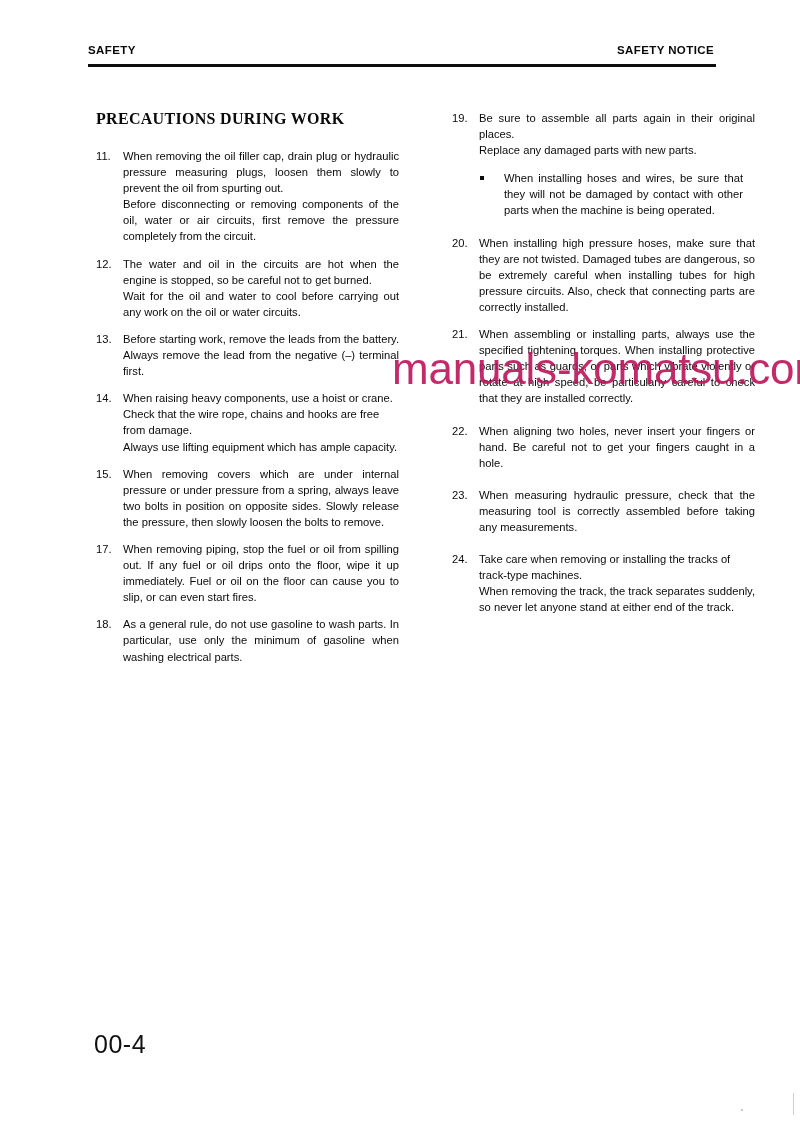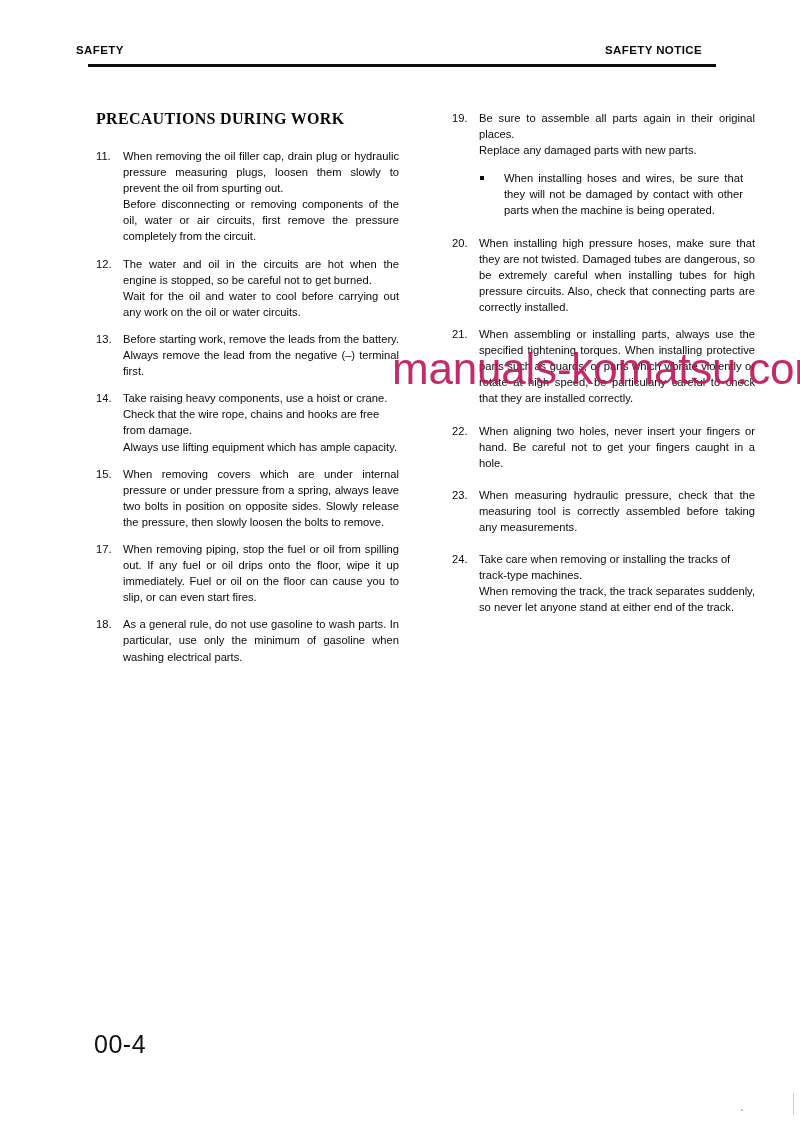--- a/index.html
+++ b/index.html
@@ -15,21 +15,21 @@
     background: #ffffff;
     overflow: hidden;
     font-family: "Liberation Sans", sans-serif;
     color: #0a0a0a;
     -webkit-font-smoothing: none;
   }
 
   
   .header {
     position: absolute;
-    left: 76px;
+    left: 88px;
     top: 44px;
     width: 626px;
     height: 24px;
   }
   .header-left {
     position: absolute;
     left: 0;
     top: 0;
     font-size: 11.5px;
     font-weight: bold;
@@ -181,21 +181,21 @@
       <p>Wait for the oil and water to cool before carrying out any work on the oil or water circuits.</p>
     </div>
 
     <div class="item">
       <span class="item-num">13.</span>
       <p>Before starting work, remove the leads from the battery. Always remove the lead from the negative (–) terminal first.</p>
     </div>
 
     <div class="item">
       <span class="item-num">14.</span>
-      <p class="flush">Take raising heavy components, use a hoist or crane.</p>
+      <p class="flush">When raising heavy components, use a hoist or crane.</p>
       <p class="flush">Check that the wire rope, chains and hooks are free from damage.</p>
       <p>Always use lifting equipment which has ample capacity.</p>
     </div>
 
     <div class="item">
       <span class="item-num">15.</span>
       <p>When removing covers which are under internal pressure or under pressure from a spring, always leave two bolts in position on opposite sides. Slowly release the pressure, then slowly loosen the bolts to remove.</p>
     </div>
 
 

